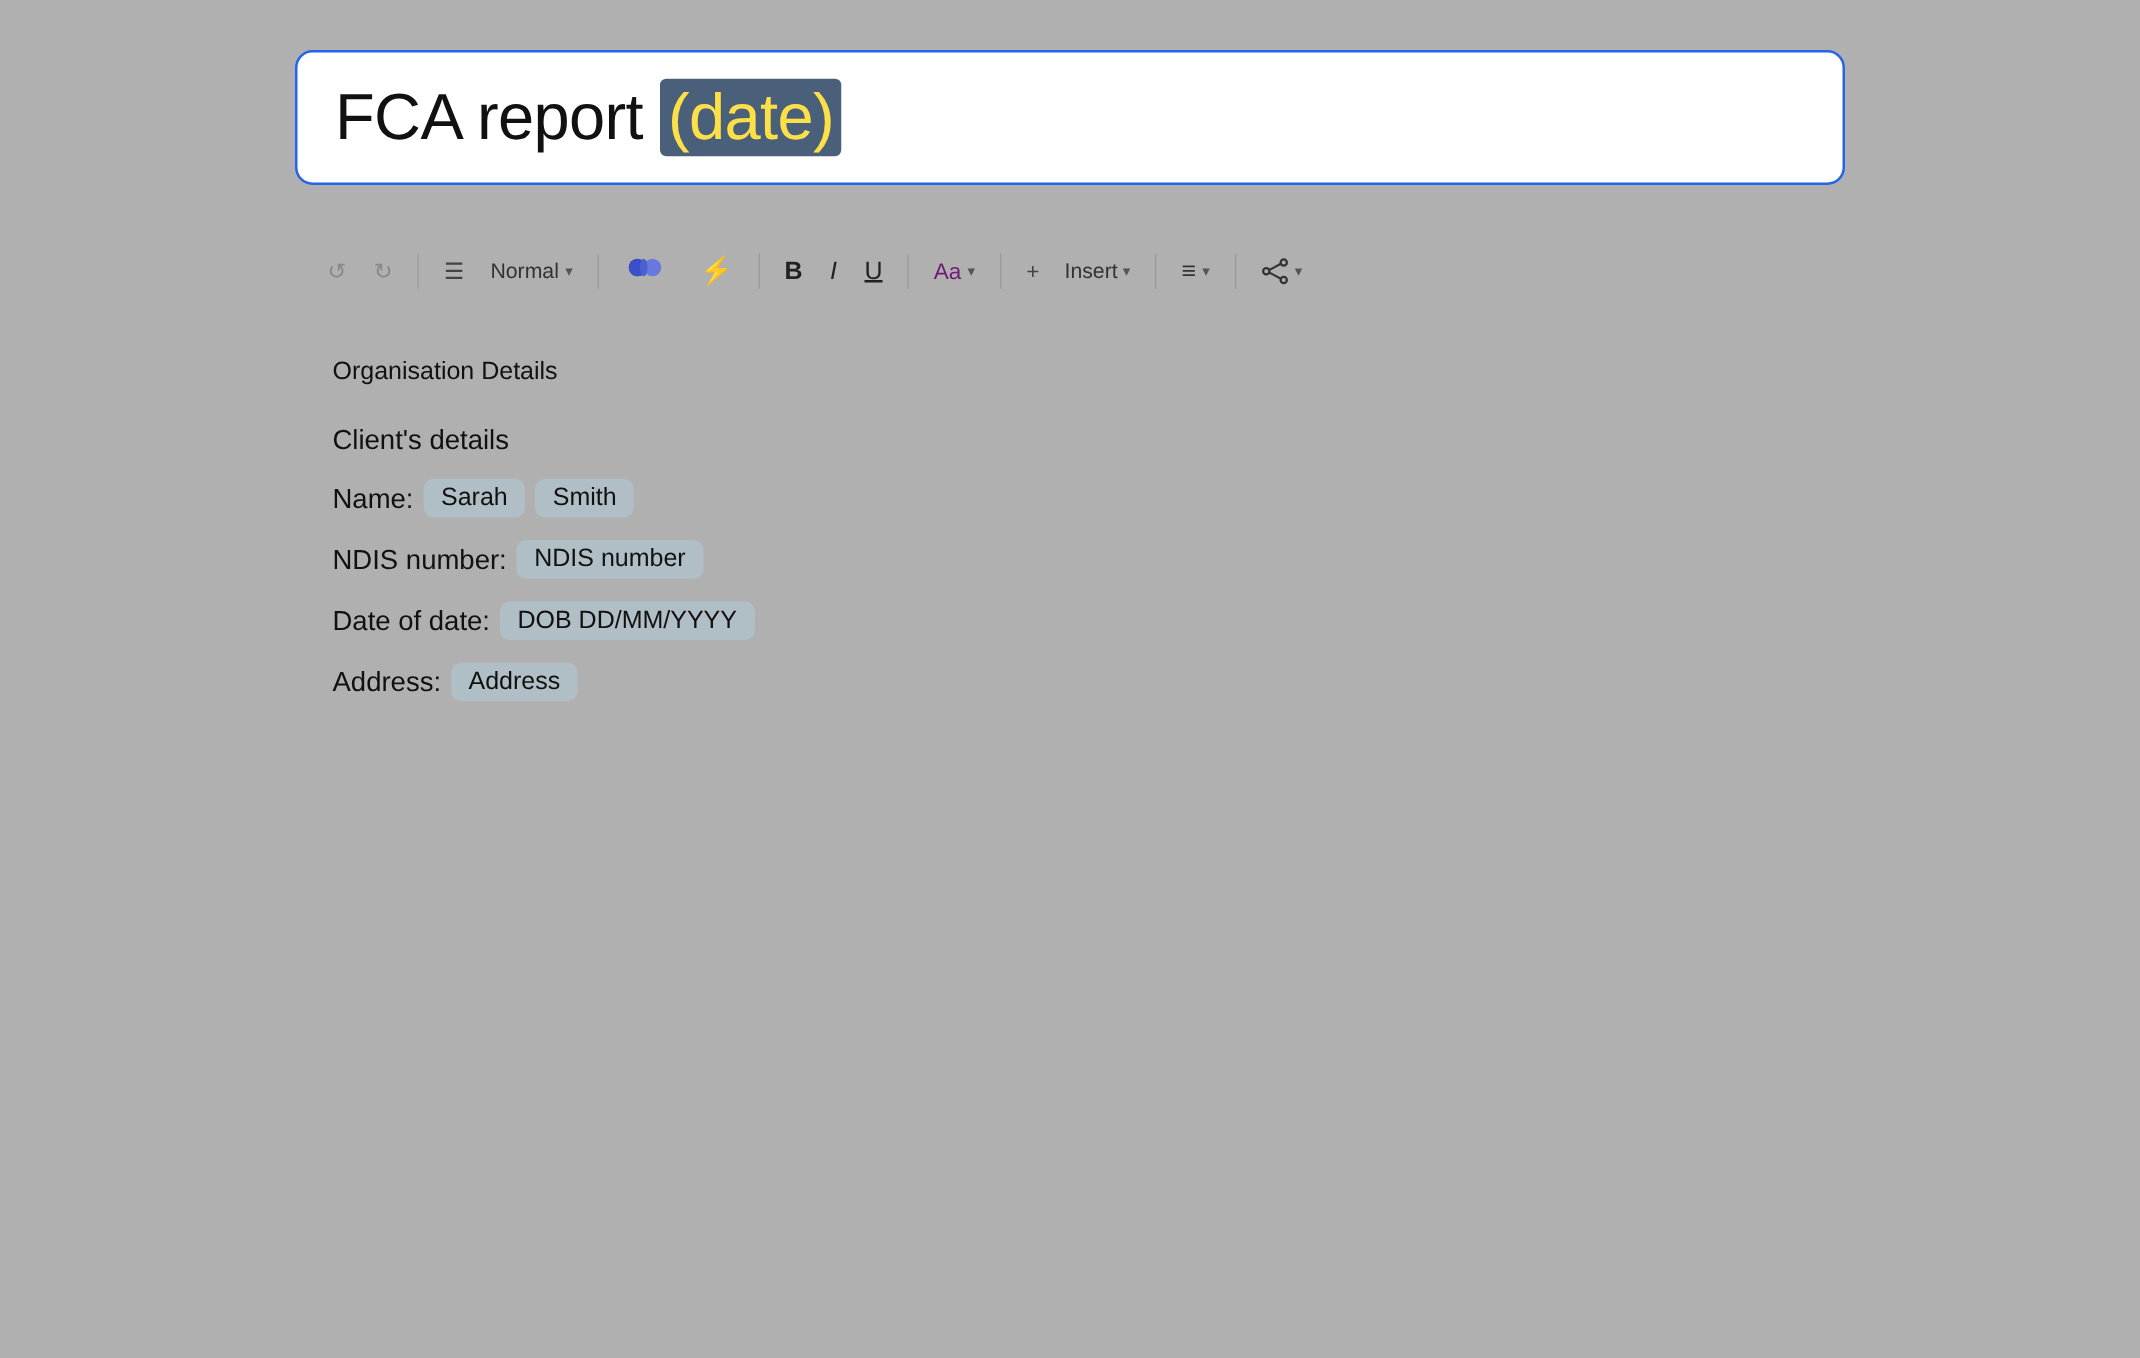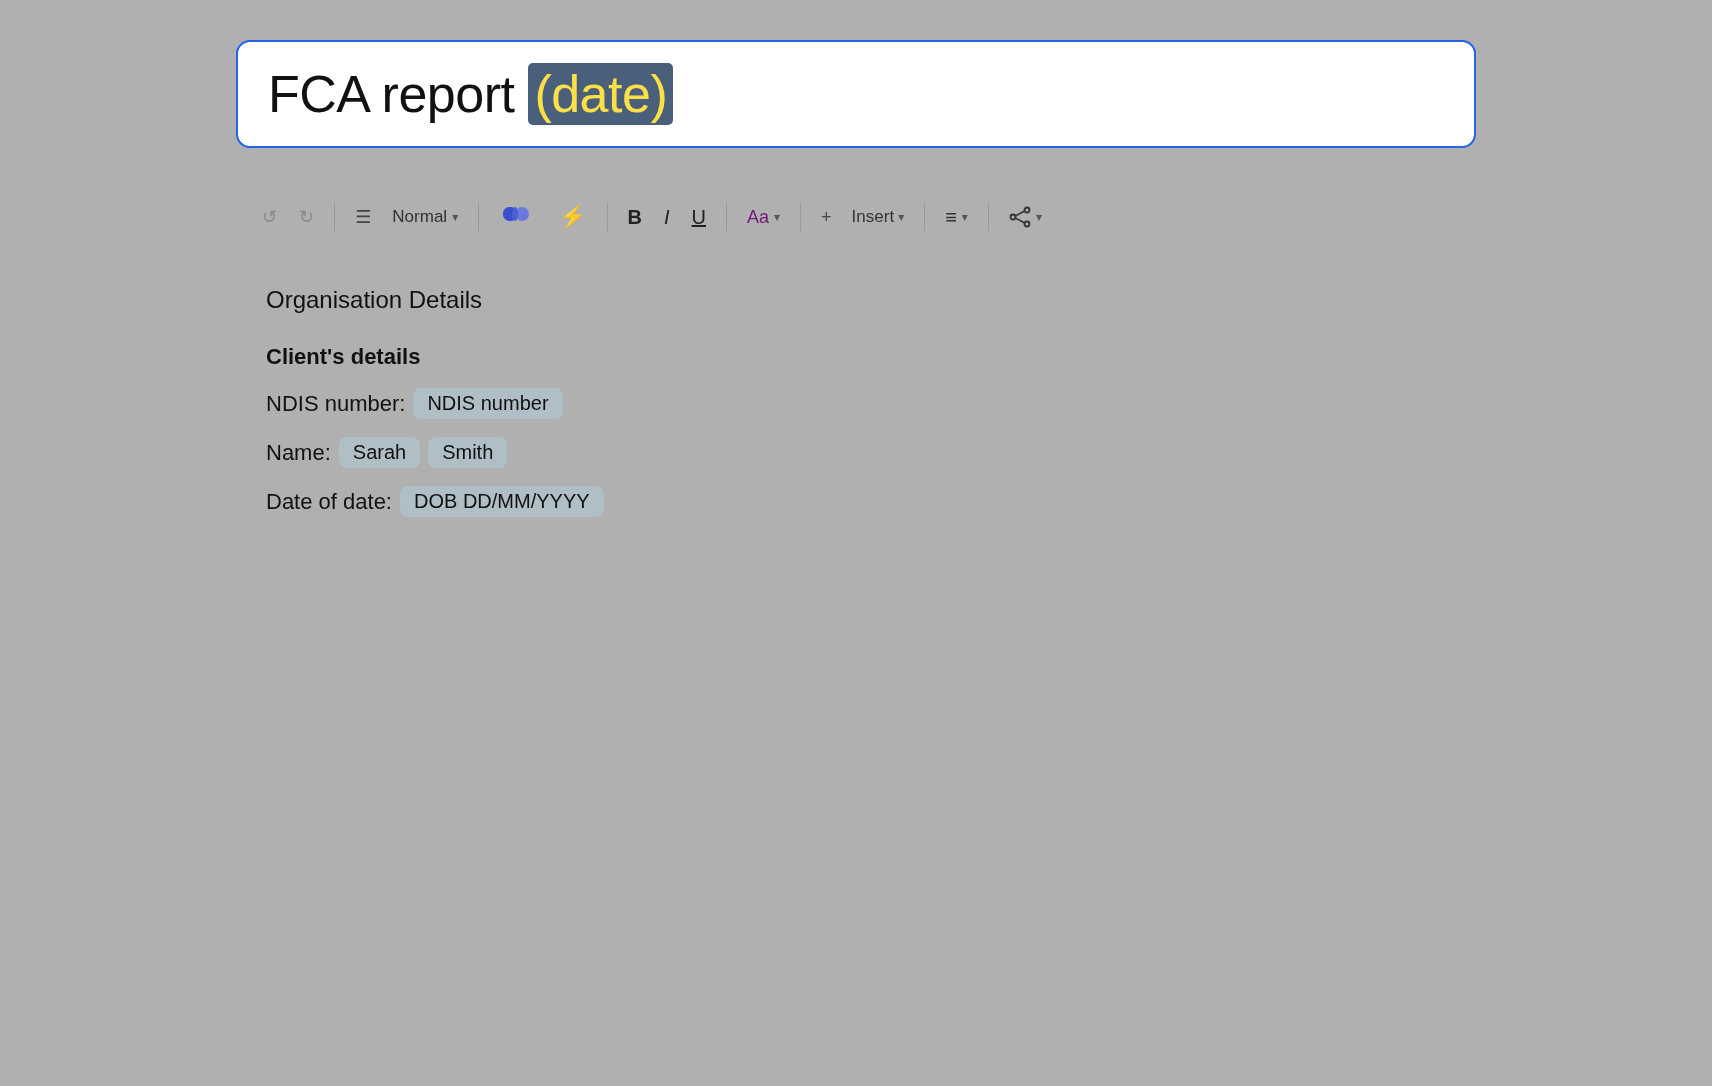--- a/index.html
+++ b/index.html
@@ -127,29 +127,29 @@
       align-items: center;
       gap: 4px;
     }
 
     .content-area {
       width: 1240px;
       padding: 10px 30px;
     }
 
     .section-heading {
-      font-size: 24px;
+      font-size: 20px;
       font-weight: 400;
       color: #111;
       margin-bottom: 30px;
     }
 
     .subsection-heading {
       font-size: 22px;
-      font-weight: 700;
+      font-weight: 400;
       color: #111;
       margin-bottom: 18px;
     }
 
     .field-row {
       display: flex;
       align-items: center;
       gap: 8px;
       margin-bottom: 18px;
       font-size: 22px;
@@ -278,28 +278,32 @@
 </div>
 
 <div class="content-area">
   <div class="section-heading">Organisation Details</div>
 
   <div style="margin-bottom: 18px;"></div>
 
   <div class="subsection-heading">Client's details</div>
 
   <div class="field-row">
-    <span class="field-label">NDIS number:</span>
-    <span class="field-tag">NDIS number</span>
-  </div>
-
-  <div class="field-row">
     <span class="field-label">Name:</span>
     <span class="field-tag">Sarah</span>
     <span class="field-tag">Smith</span>
   </div>
 
   <div class="field-row">
+    <span class="field-label">NDIS number:</span>
+    <span class="field-tag">NDIS number</span>
+  </div>
+
+  <div class="field-row">
     <span class="field-label">Date of date:</span>
     <span class="field-tag">DOB DD/MM/YYYY</span>
   </div>
 
+  <div class="field-row">
+    <span class="field-label">Address:</span>
+    <span class="field-tag">Address</span>
+  </div>
 </div>
 
 </body></html>

